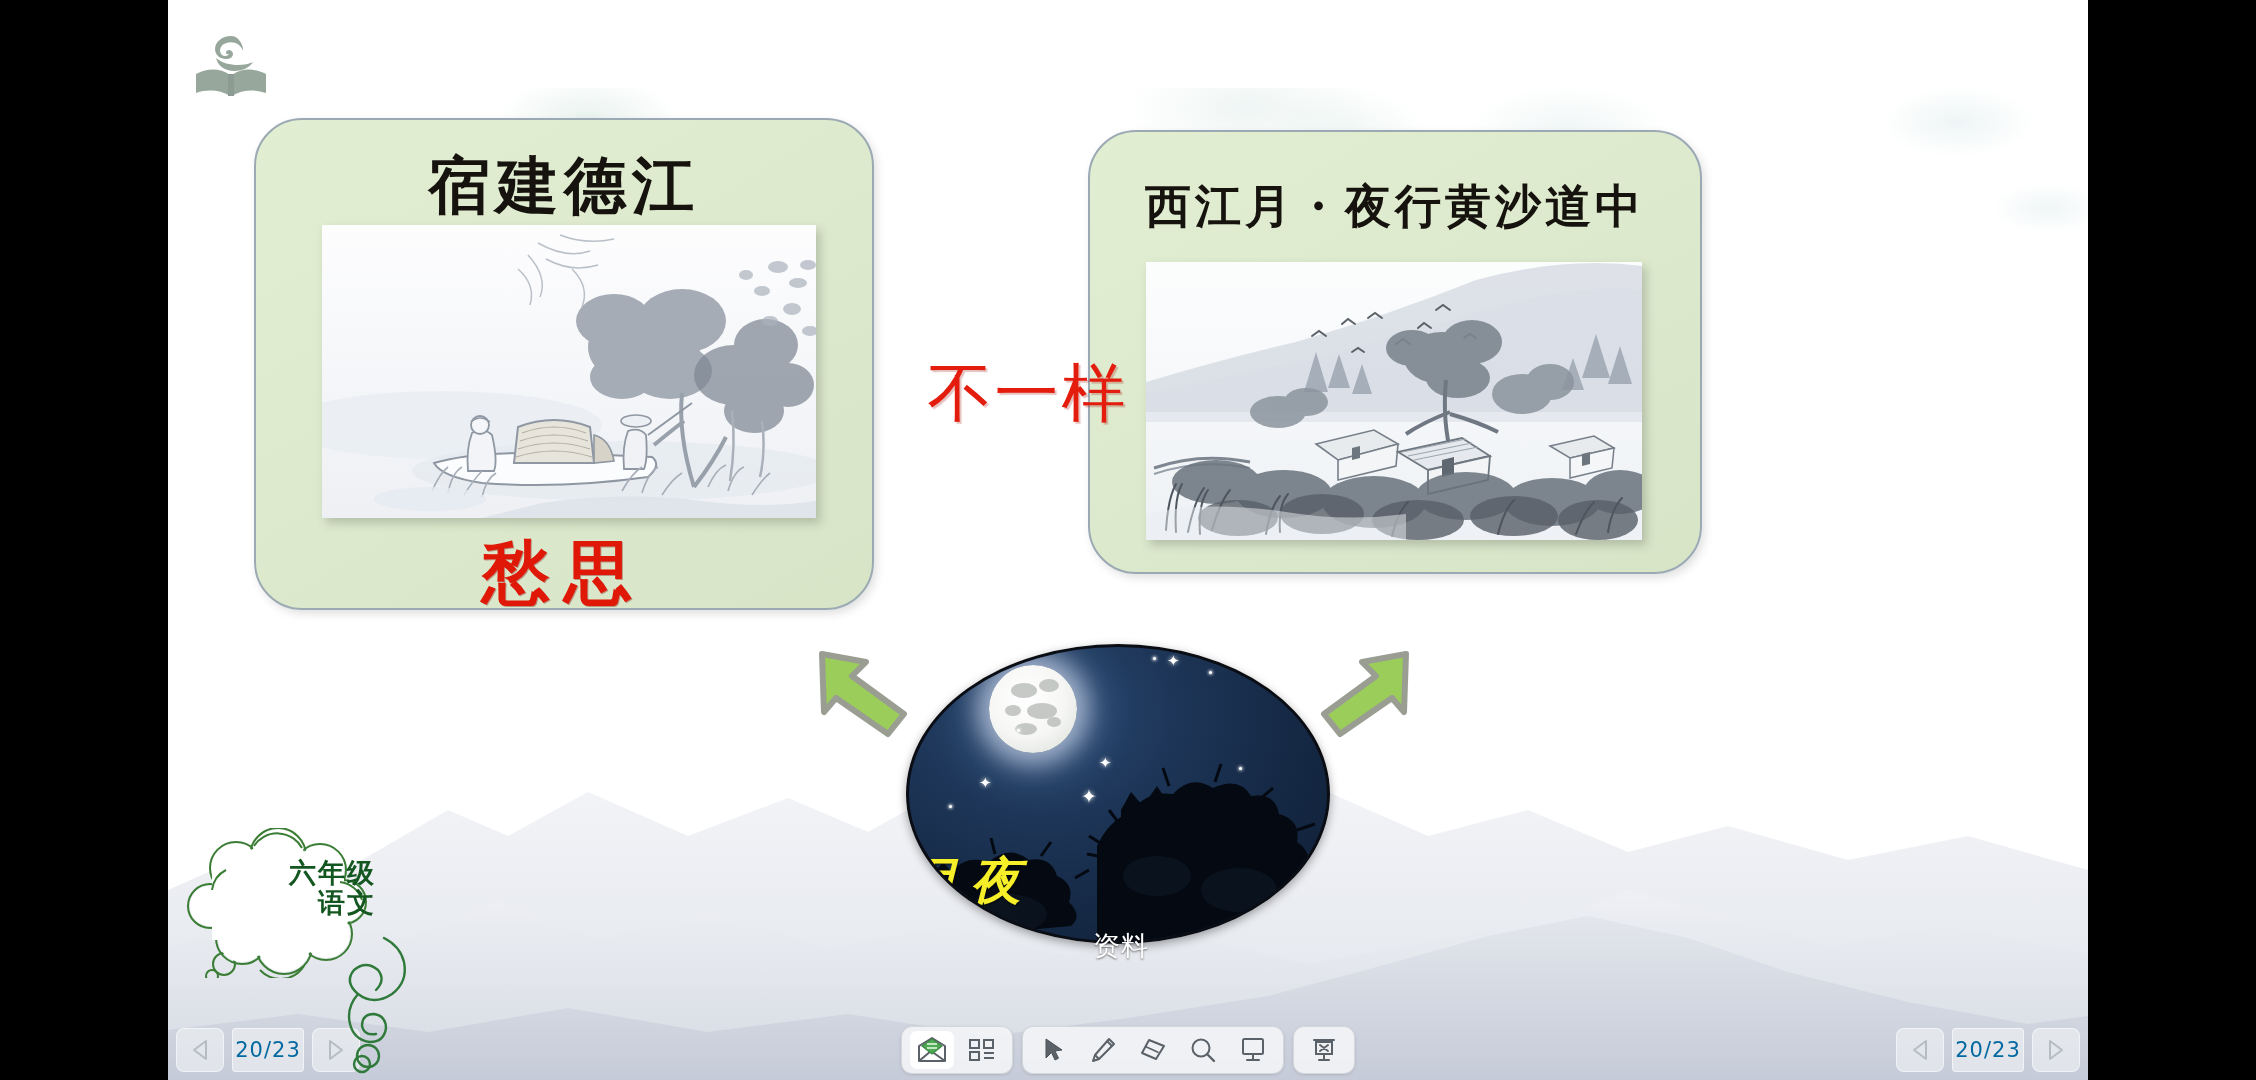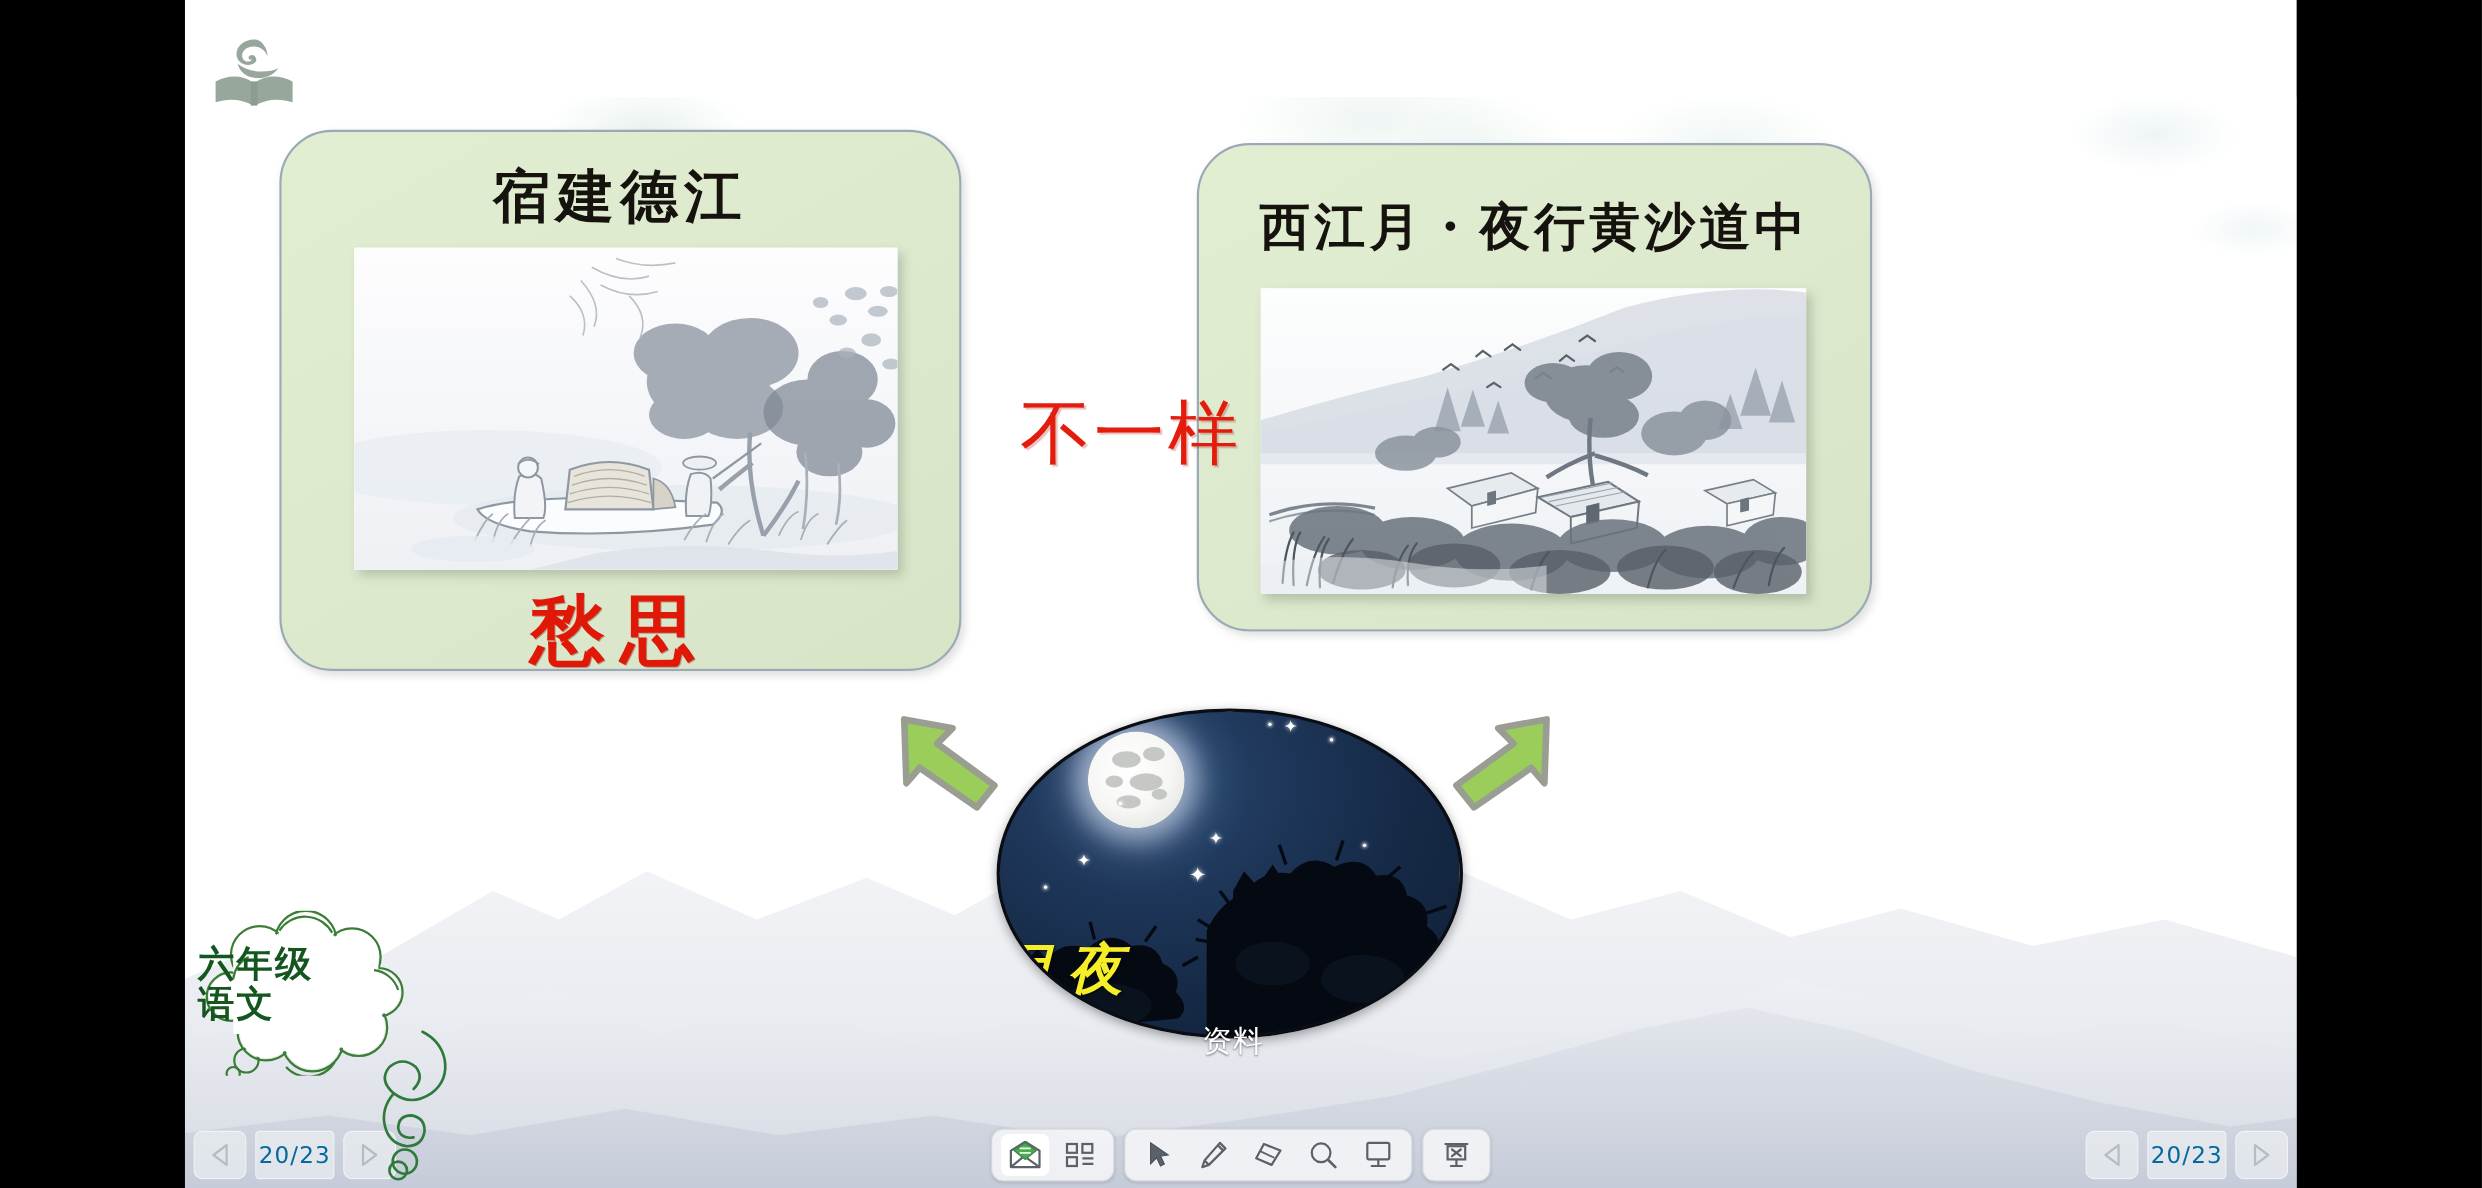--- a/index.html
+++ b/index.html
@@ -81,21 +81,21 @@
   }
   #card-left  { left: 86px;  top: 30px;  width: 620px; height: 492px; }
   #card-right { left: 920px; top: 42px;  width: 614px; height: 444px; }
 
   .poem-title {
     position: absolute; left: 0; width: 100%; text-align: center;
     color: #16130f;
     font-family: "DejaVu Serif", "Liberation Serif", serif;
     font-weight: 700;
   }
-  #card-left .poem-title  { top: 24px; font-size: 52px; letter-spacing: 6px; }
+  #card-left .poem-title  { top: 24px; font-size: 62px; letter-spacing: 6px; }
   #card-right .poem-title { top: 44px; font-size: 46px; letter-spacing: 4px; }
 
   .poem-art {
     position: absolute;
     background: #fdfdfd;
     box-shadow: 4px 5px 9px rgba(60,70,60,.25);
     overflow: hidden;
   }
   #art-left  { left: 66px; top: 105px; width: 494px; height: 293px; }
   #art-right { left: 56px; top: 130px; width: 496px; height: 278px; }
@@ -166,22 +166,22 @@
     font-family: "DejaVu Sans", "Liberation Sans", sans-serif;
     text-shadow: 0 1px 2px rgba(0,0,0,.55);
   }
 
   
   #grade-cloud {
     position: absolute; left: 12px; top: 740px; width: 196px; height: 150px; z-index: 16;
   }
   #grade-cloud-text {
     position: absolute; left: 12px; top: 770px; width: 196px;
-    text-align: left; z-index: 17;
-    color: #14561f; font-weight: 700; font-size: 33px; line-height: 1.12;
+    text-align: right; z-index: 17;
+    color: #14561f; font-weight: 700; font-size: 27px; line-height: 1.12;
     letter-spacing: 2px;
     font-family: "DejaVu Sans", "Liberation Sans", sans-serif;
     white-space: pre-line;
   }
 
   
   #ink-scribble { position: absolute; left: 120px; top: 848px; width: 130px; height: 140px; z-index: 45; }
 
   
   .pagenav {

